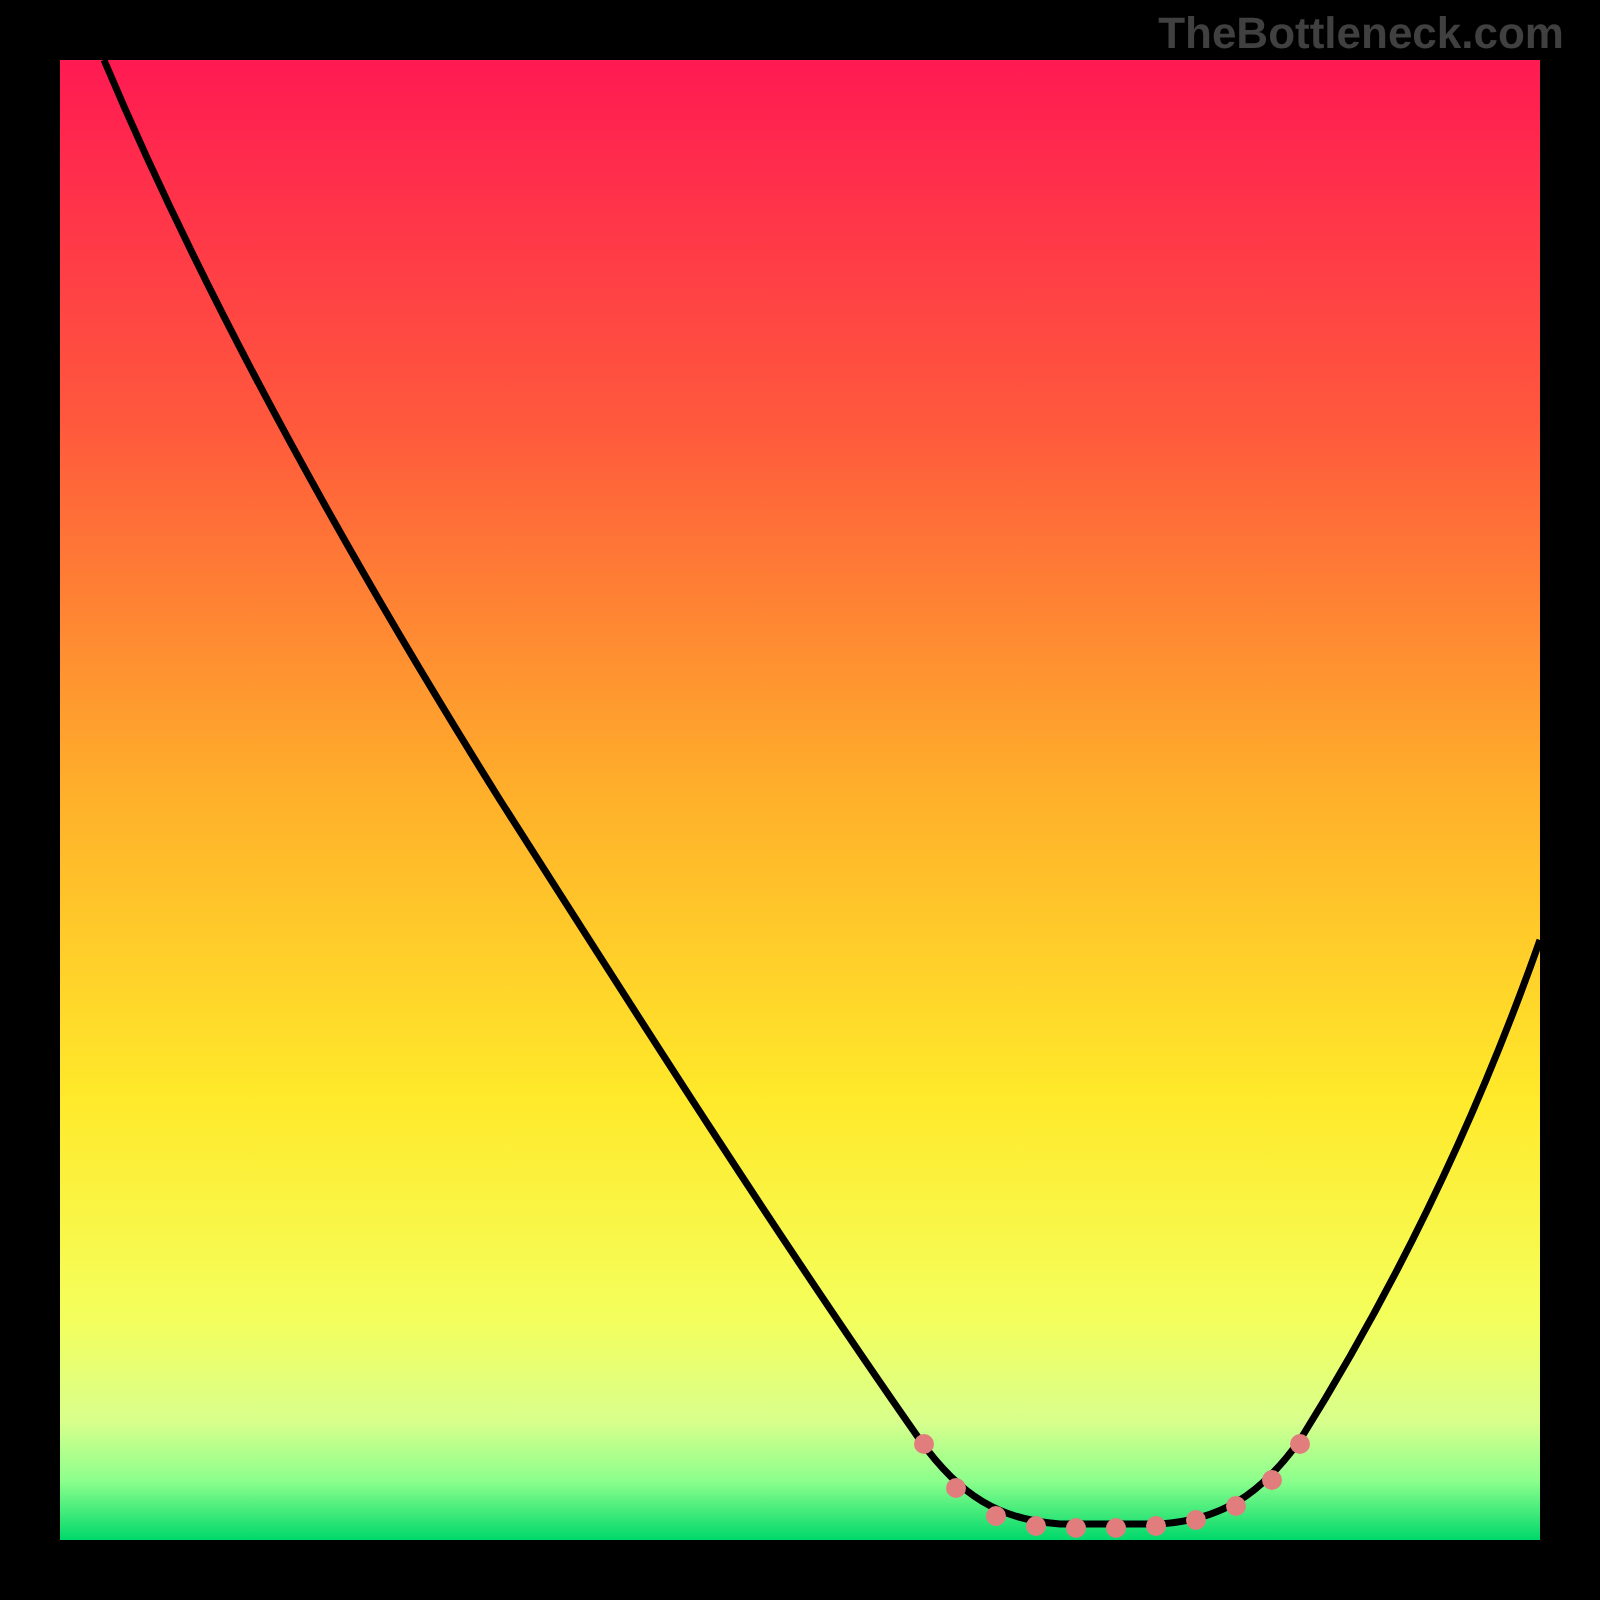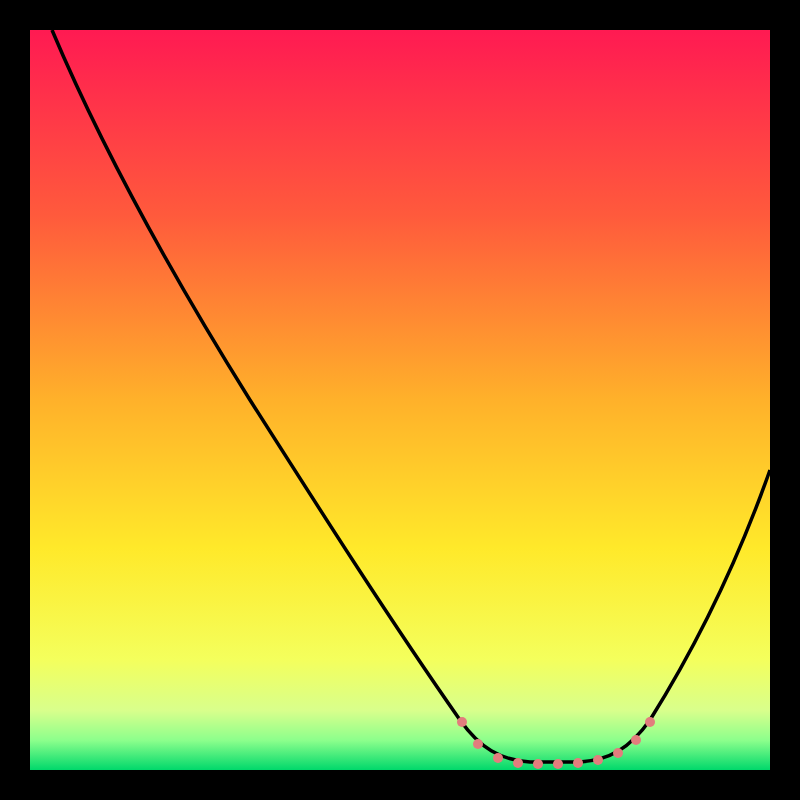--- a/index.html
+++ b/index.html
@@ -45,14 +45,15 @@
       <circle cx="538" cy="764" r="5"></circle>
       <circle cx="558" cy="764" r="5"></circle>
       <circle cx="578" cy="763" r="5"></circle>
       <circle cx="598" cy="760" r="5"></circle>
       <circle cx="618" cy="753" r="5"></circle>
       <circle cx="636" cy="740" r="5"></circle>
       <circle cx="650" cy="722" r="5"></circle>
     </g>
   </svg>
 
+  <div class="watermark">TheBottleneck.com</div>
 
 </div>
 
 </body></html>

